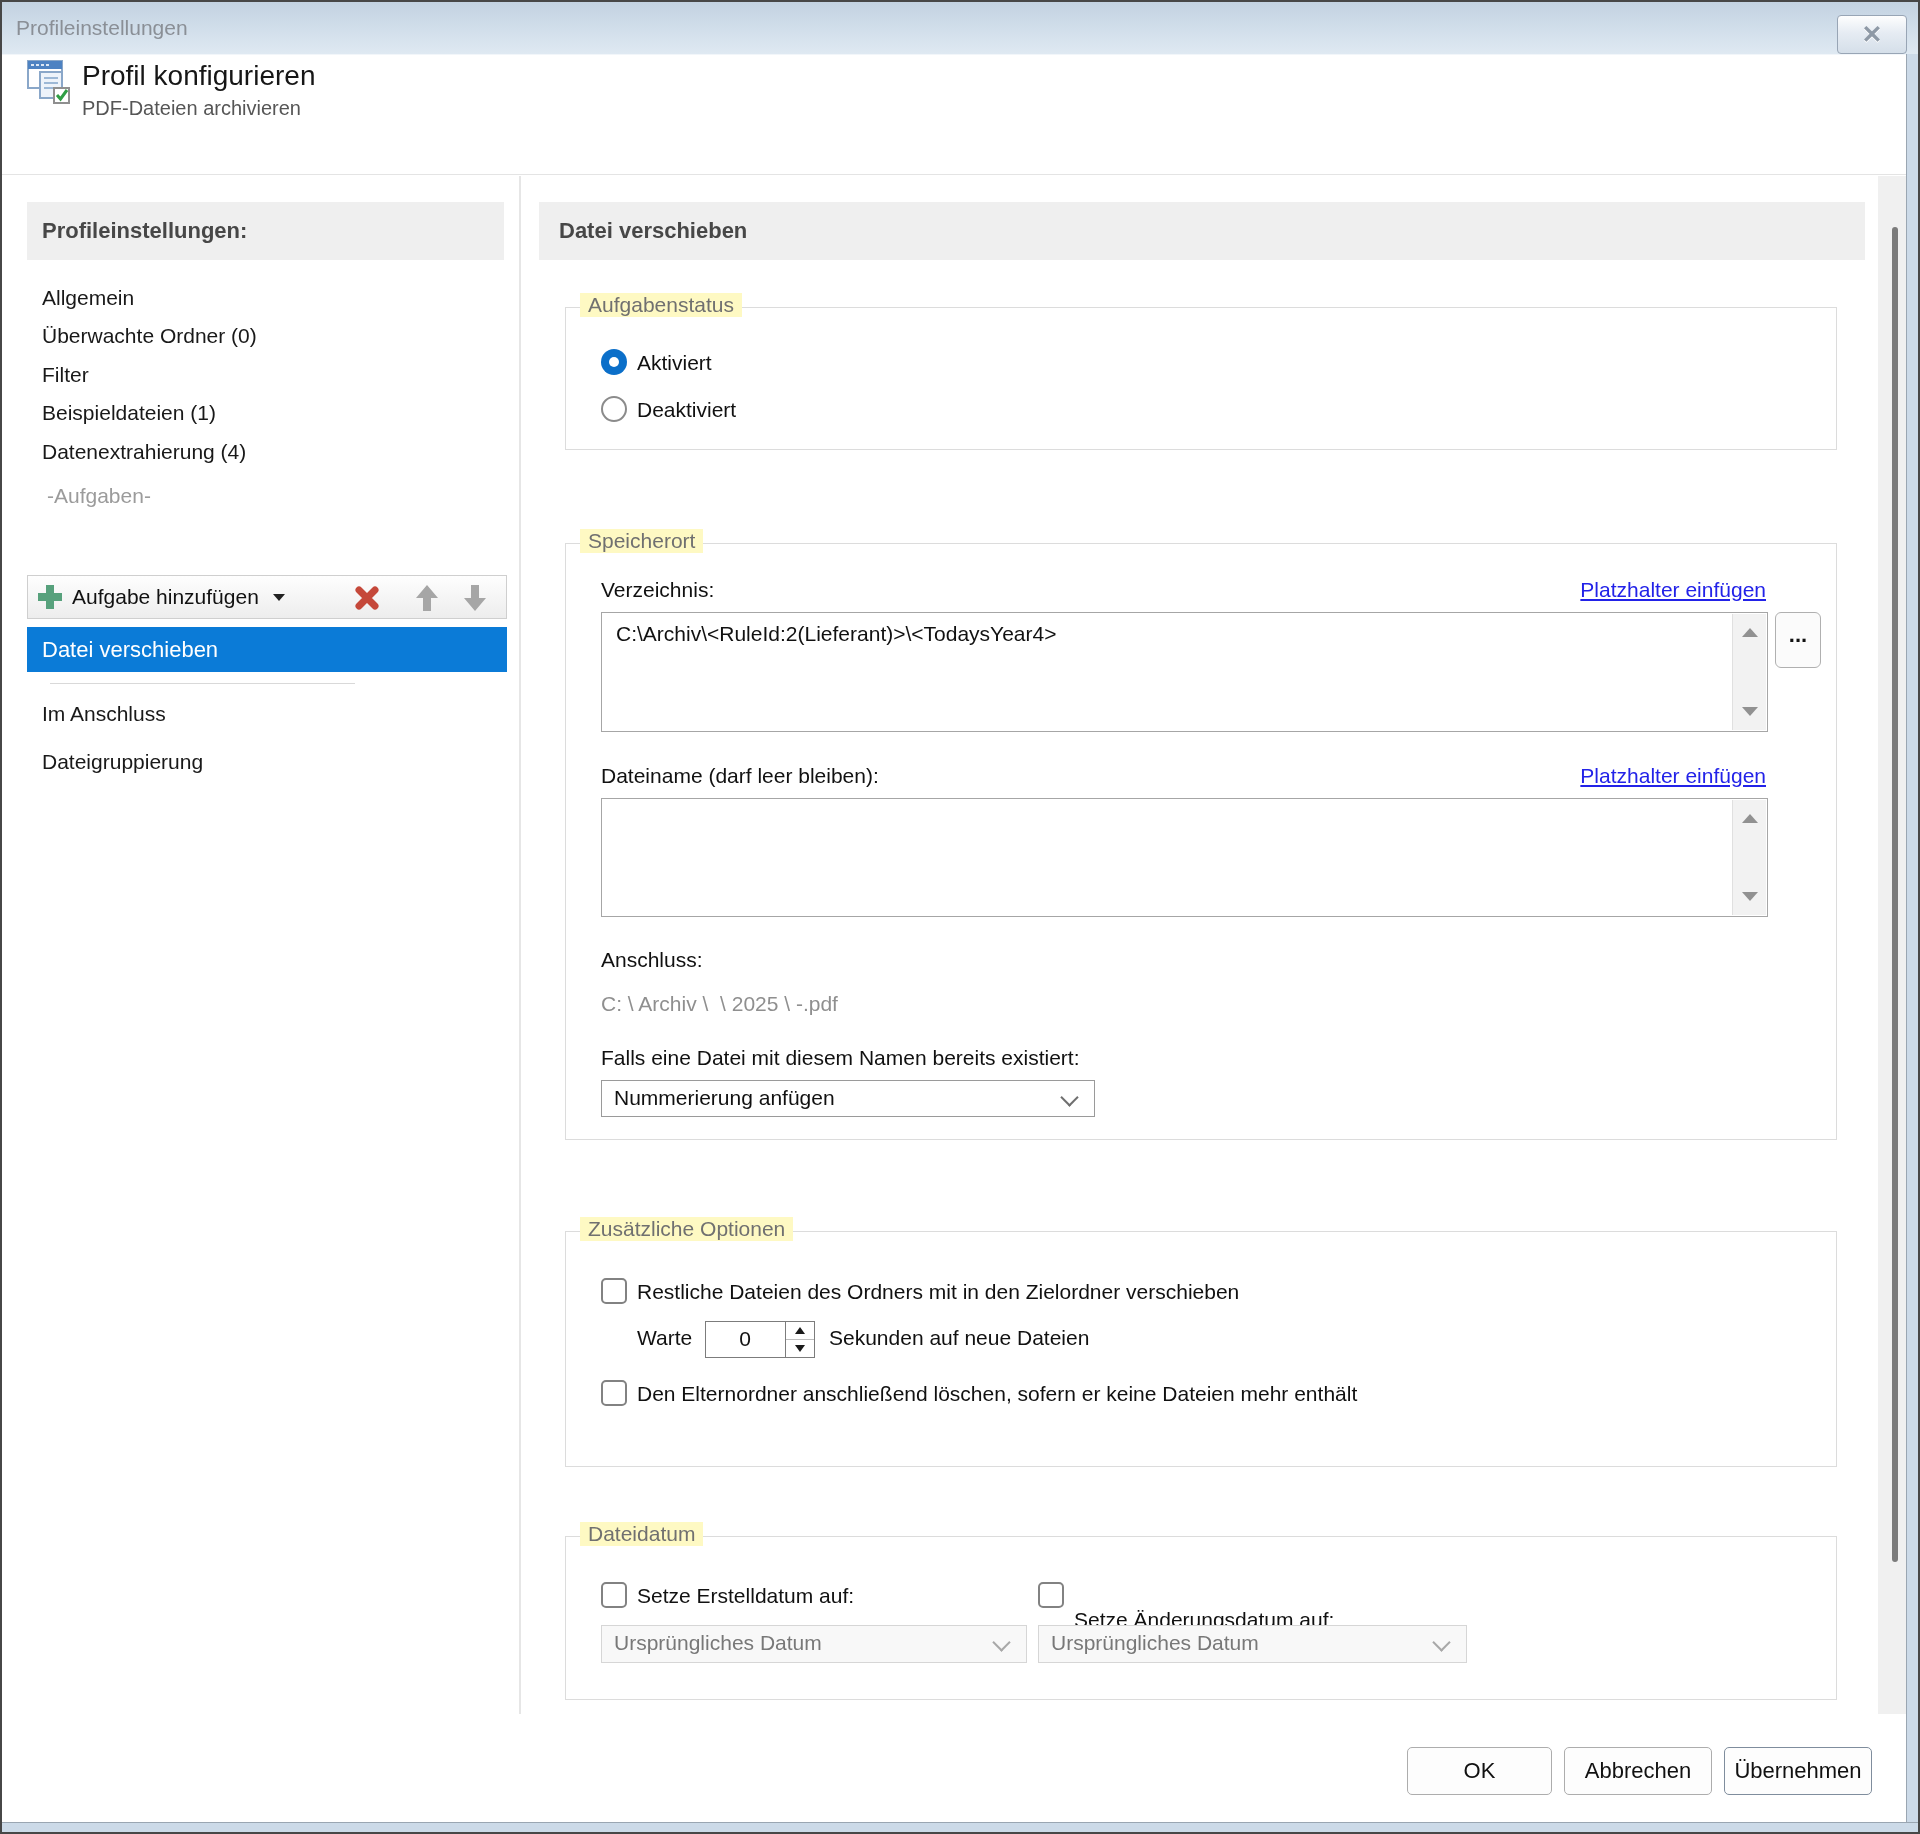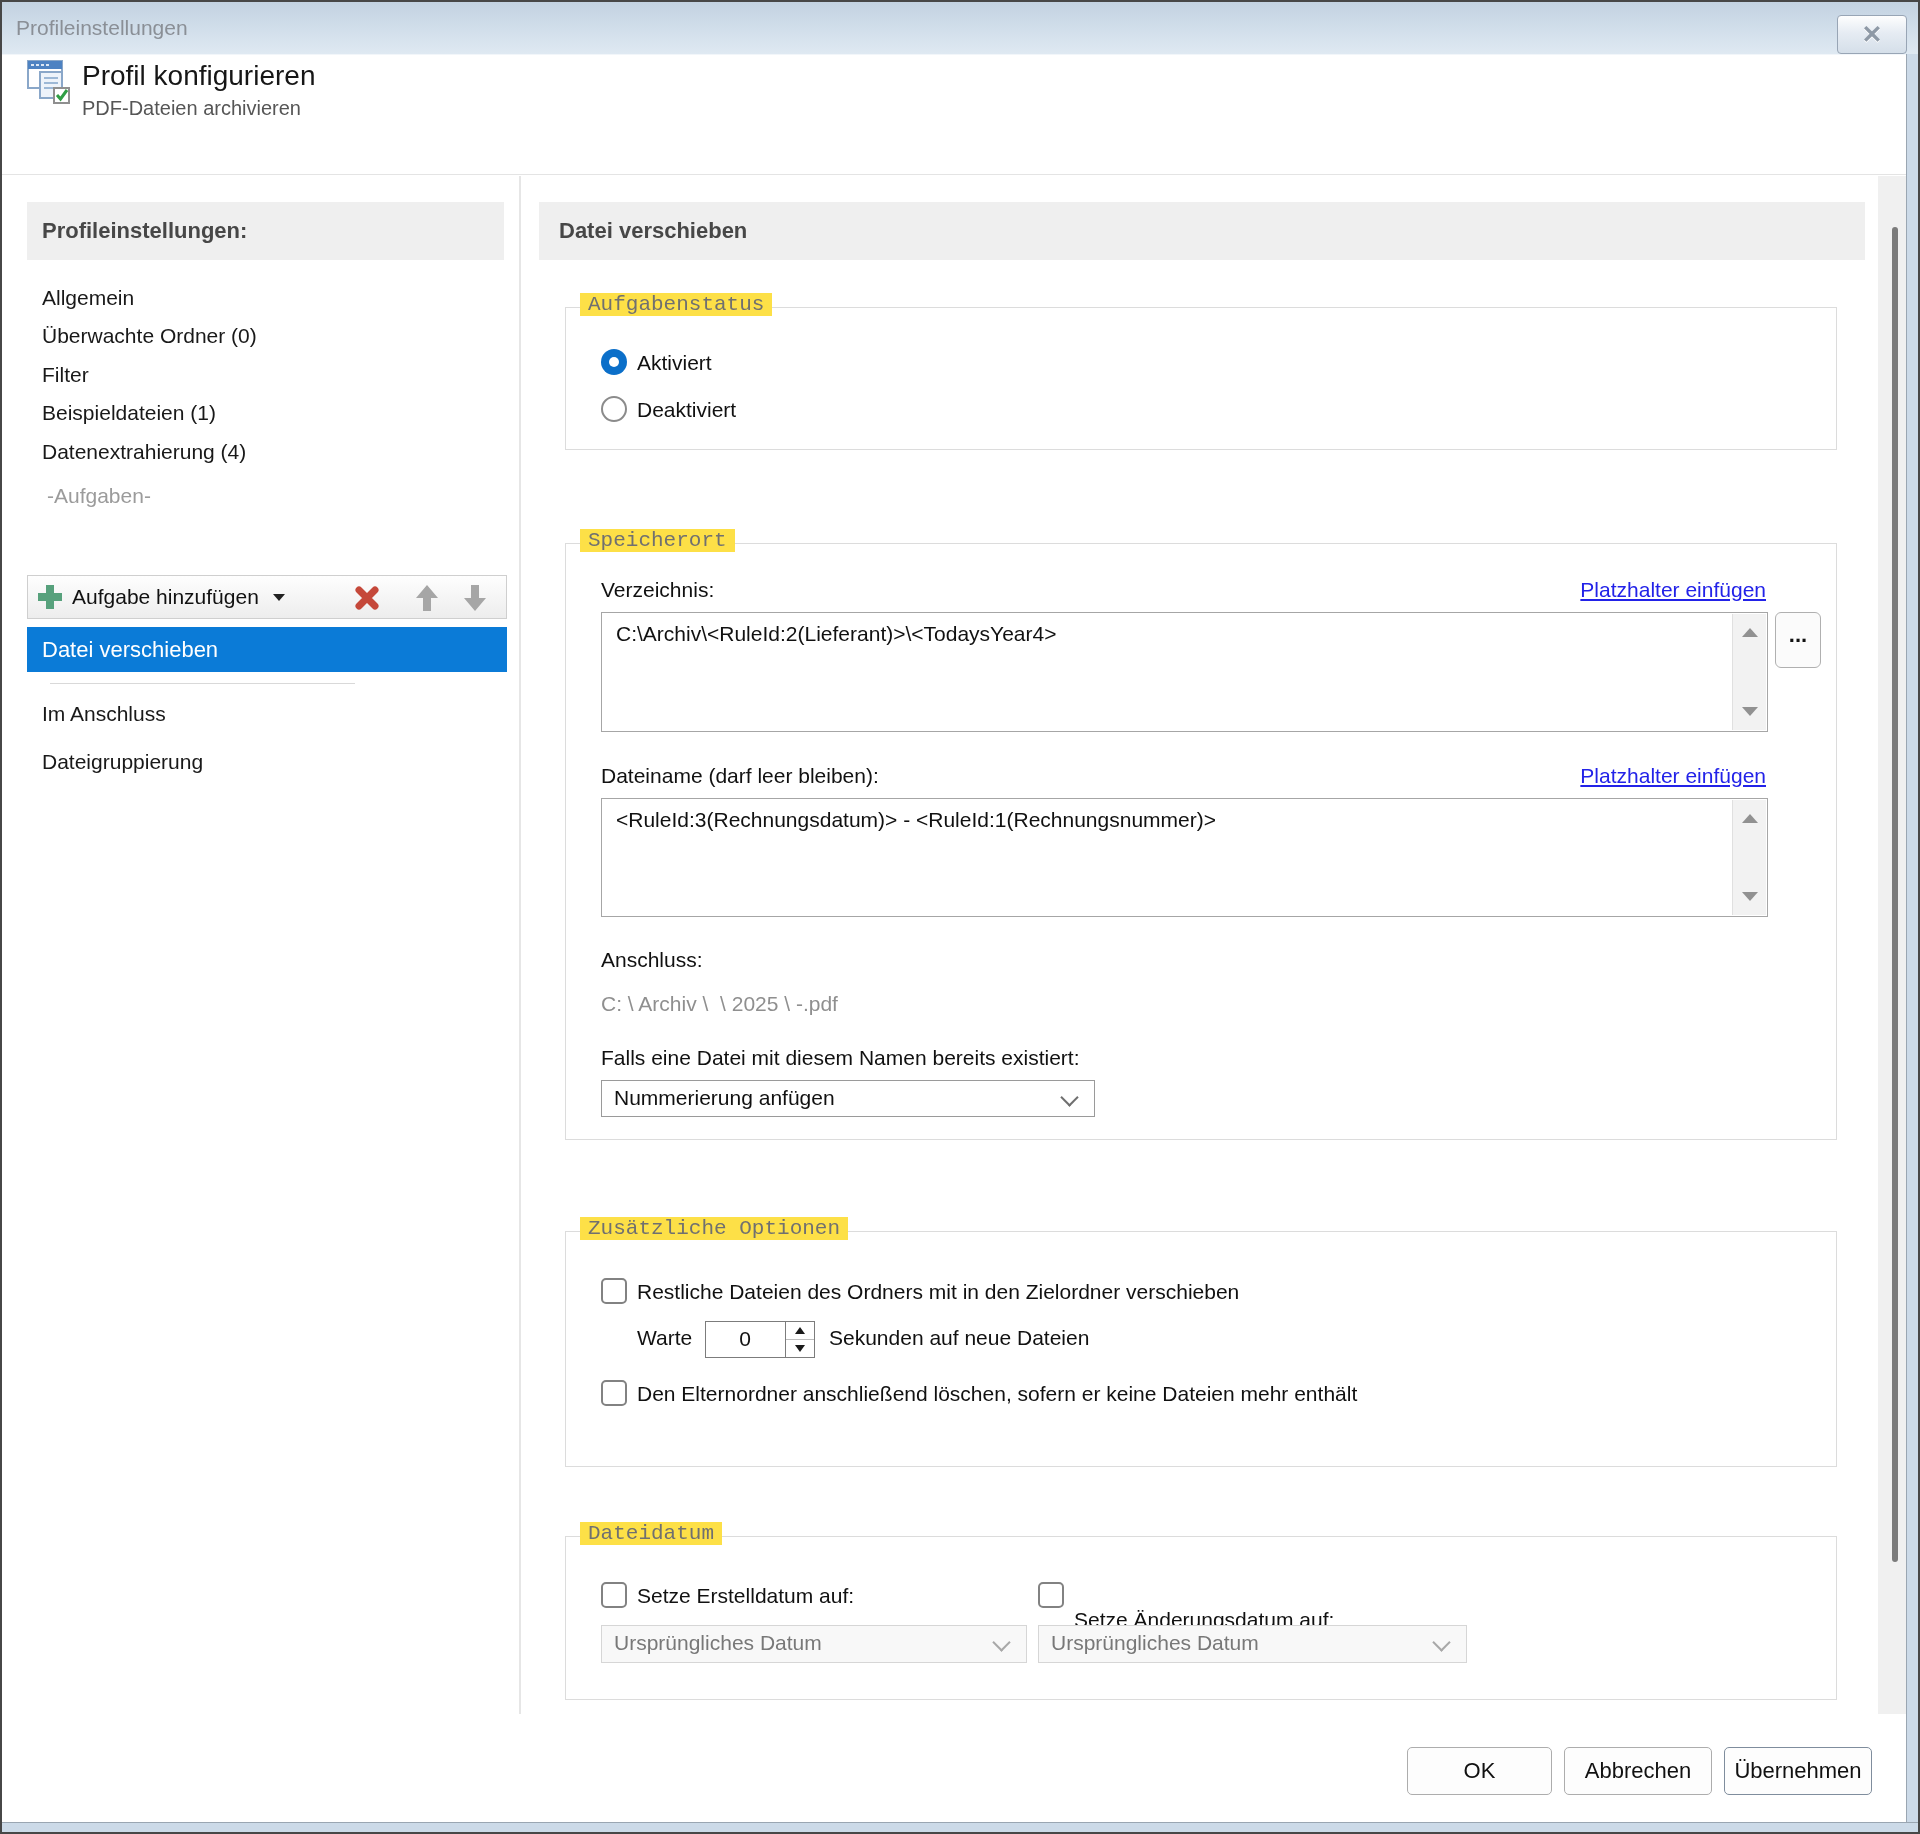--- a/index.html
+++ b/index.html
@@ -86,22 +86,22 @@
     background:#efefef;line-height:58px;
     font-size:22px;font-weight:bold;color:#474747;
     box-sizing:border-box;padding-left:20px;
   }
   .group{
     border:1px solid #dcdcdc;
     box-sizing:border-box;
   }
   .legend{
     position:absolute;top:-15px;left:14px;
-    background:#fde047;padding:0 8px;
-    font-size:21px;color:#707070;font-family:Liberation Mono, monospace;
+    background:#fef9c3;padding:0 8px;
+    font-size:21px;color:#707070;
   }
   .lbl{font-size:21px;color:#111;}
   .gray-lbl{font-size:21px;color:#8f8f8f;}
   .link{font-size:21px;color:#2222e8;text-decoration:underline;cursor:pointer;}
 
   
   .radio{width:26px;height:26px;border-radius:50%;box-sizing:border-box;display:inline-block;}
   .radio.off{border:2px solid #8b8b8b;background:#fff;}
   .radio.on{background:#0b6fc9;position:relative;}
   .radio.on::after{content:'';position:absolute;left:8px;top:8px;width:10px;height:10px;border-radius:50%;background:#fff;}
@@ -258,21 +258,20 @@
       <span class="tri-up"></span>
       <span class="tri-down"></span>
     </div>
   </div>
   <div class="abs browse-btn" style="left:1209px;top:68px;width:46px;height:56px;">...</div>
 
   <span class="abs lbl" style="left:35px;top:220px;">Dateiname (darf leer bleiben):</span>
   <span class="abs link" style="right:70px;top:220px;">Platzhalter einfügen</span>
 
   <div class="abs textbox" style="left:35px;top:254px;width:1167px;height:119px;">
-    <span class="val">&lt;RuleId:3(Rechnungsdatum)&gt; - &lt;RuleId:1(Rechnungsnummer)&gt;</span>
     <div class="tb-scroll">
       <span class="tri-up"></span>
       <span class="tri-down"></span>
     </div>
   </div>
 
   <span class="abs lbl" style="left:35px;top:404px;">Anschluss:</span>
   <span class="abs gray-lbl" style="left:35px;top:448px;white-space:pre;">C: \ Archiv \  \ 2025 \ -.pdf</span>
 
   <span class="abs lbl" style="left:35px;top:502px;">Falls eine Datei mit diesem Namen bereits existiert:</span>

